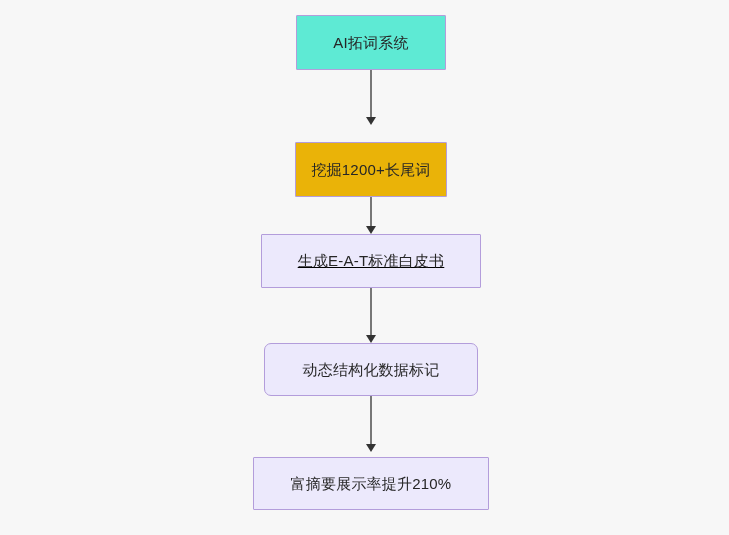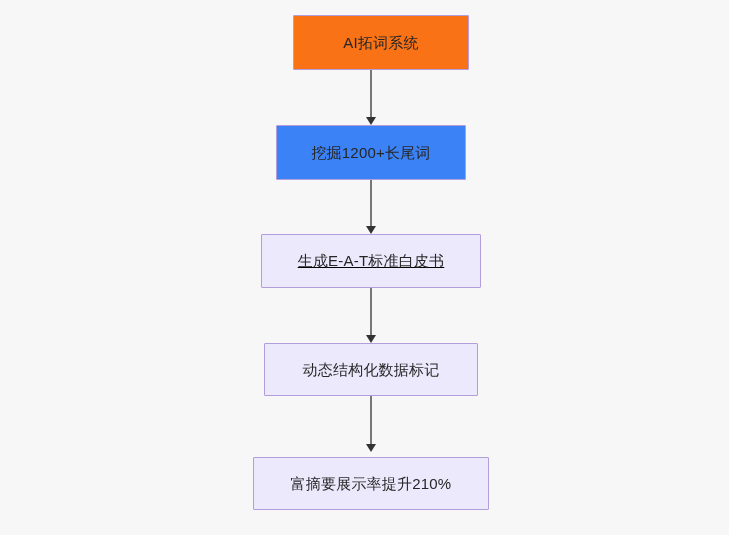--- a/index.html
+++ b/index.html
@@ -88,29 +88,29 @@
         <div class="conn-line" style="height: 48px; background: rgb(119, 119, 119);"></div>
         <div class="conn-head" style="border-top-color: rgb(51, 51, 51);"></div>
       </div>
       <div class="connector" style="left: 371px; top: 396px; width: 12px; height: 56px;">
         <div class="conn-line" style="height: 49px; background: rgb(119, 119, 119);"></div>
         <div class="conn-head" style="border-top-color: rgb(51, 51, 51);"></div>
       </div>
     </div>
 
   <div id="node-layer">
-      <div class="node" id="node-1" style="left: 381px; top: 15px; width: 176px; height: 55px; background: #f97316; border-color: rgb(179, 157, 219);">
+      <div class="node" id="node-1" style="left: 371px; top: 15px; width: 150px; height: 55px; background: #5eead4; border-color: rgb(179, 157, 219);">
         <span class="node-label" style="color: rgb(38, 38, 38);">AI拓词系统</span>
       </div>
-      <div class="node" id="node-2" style="left: 371px; top: 125px; width: 190px; height: 55px; background: #3b82f6; border-color: rgb(179, 157, 219);">
+      <div class="node" id="node-2" style="left: 371px; top: 142px; width: 152px; height: 55px; background: #eab308; border-color: rgb(179, 157, 219);">
         <span class="node-label" style="color: rgb(38, 38, 38);">挖掘1200+长尾词</span>
       </div>
       <div class="node" id="node-3" style="left: 371px; top: 234px; width: 220px; height: 54px; background: rgb(236, 233, 252); border-color: rgb(179, 157, 219); text-decoration: underline;">
         <span class="node-label" style="color: rgb(38, 38, 38);">生成E-A-T标准白皮书</span>
       </div>
-      <div class="node" id="node-4" style="left: 371px; top: 343px; width: 214px; height: 53px; background: rgb(236, 233, 252); border-color: rgb(179, 157, 219);">
+      <div class="node" id="node-4" style="left: 371px; top: 343px; width: 214px; height: 53px; background: rgb(236, 233, 252); border-color: rgb(179, 157, 219); border-radius: 7px;">
         <span class="node-label" style="color: rgb(38, 38, 38);">动态结构化数据标记</span>
       </div>
       <div class="node" id="node-5" style="left: 371px; top: 457px; width: 236px; height: 53px; background: rgb(236, 233, 252); border-color: rgb(179, 157, 219);">
         <span class="node-label" style="color: rgb(38, 38, 38);">富摘要展示率提升210%</span>
       </div>
     </div>
 </div>
 
 </body></html>

